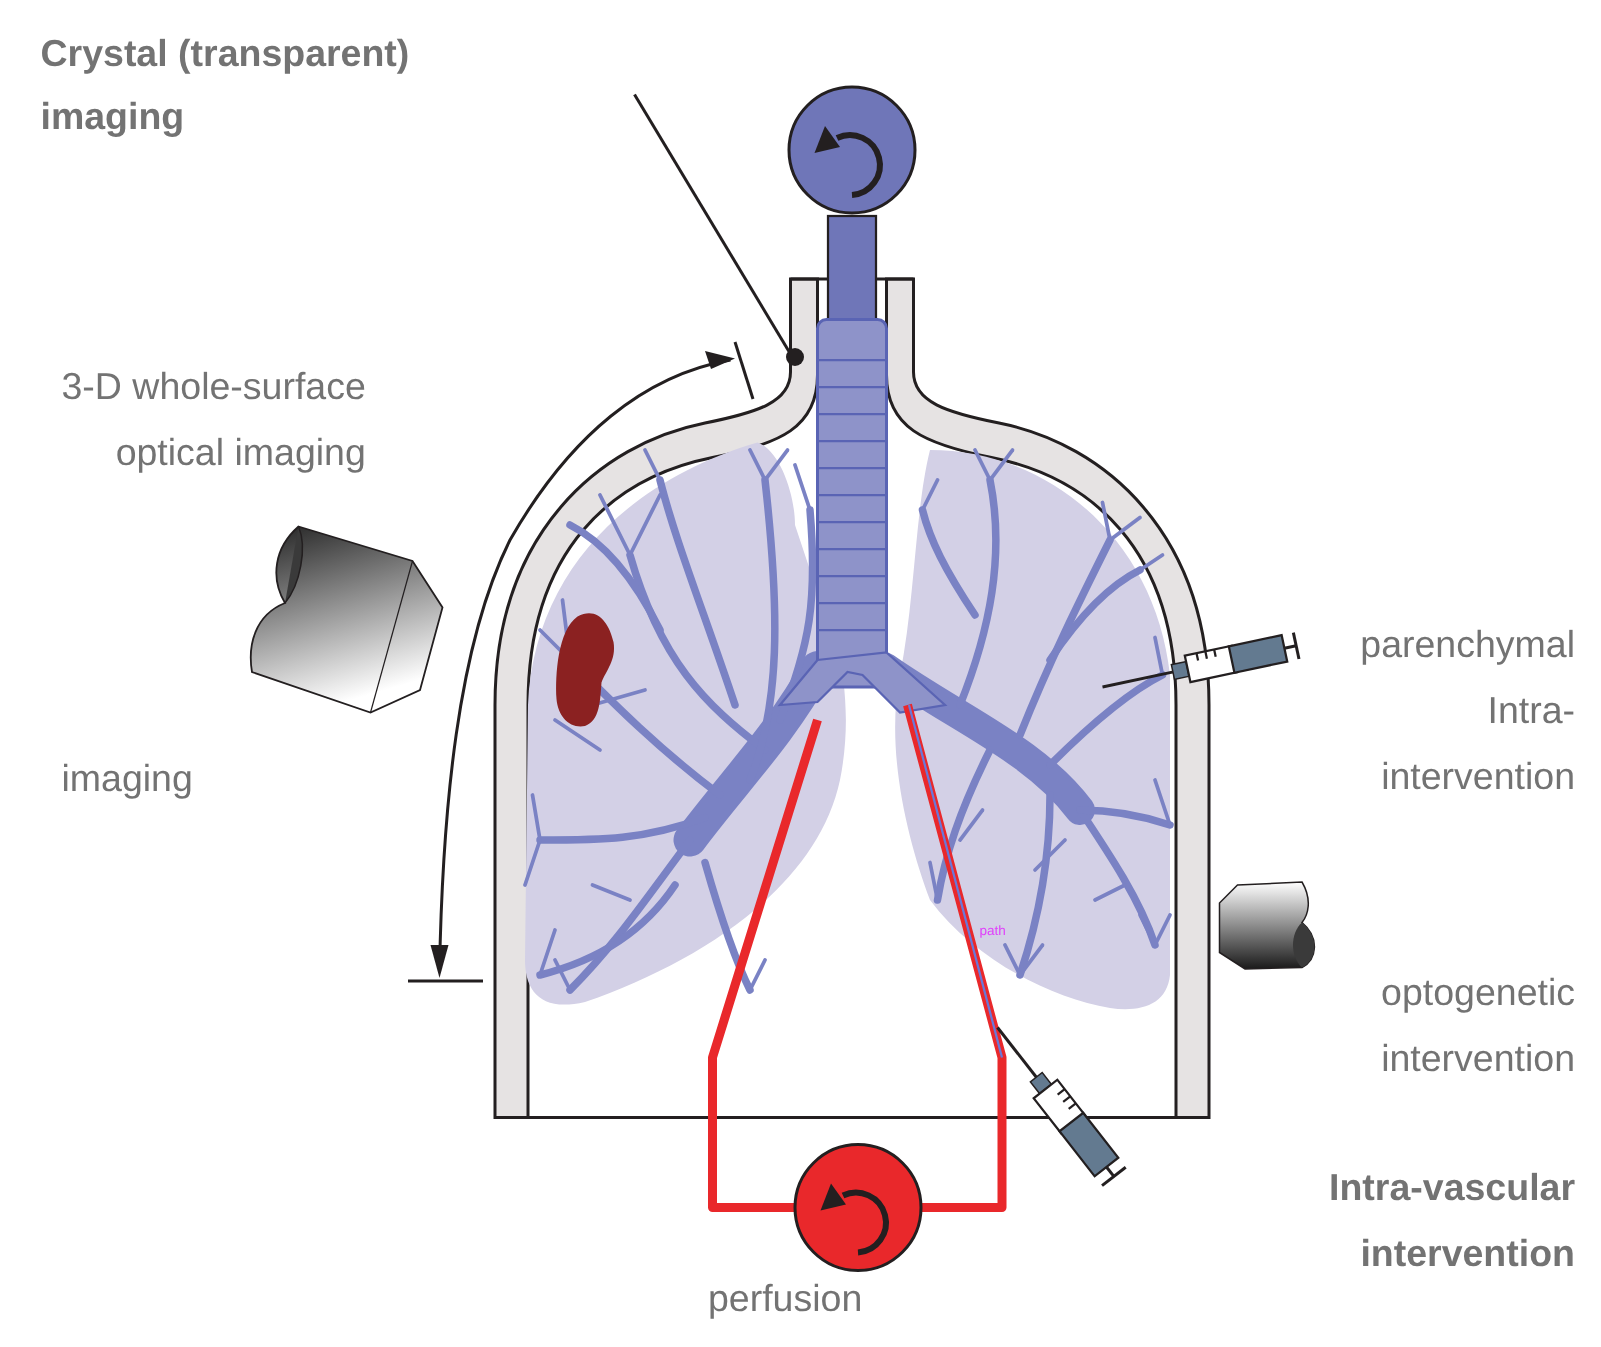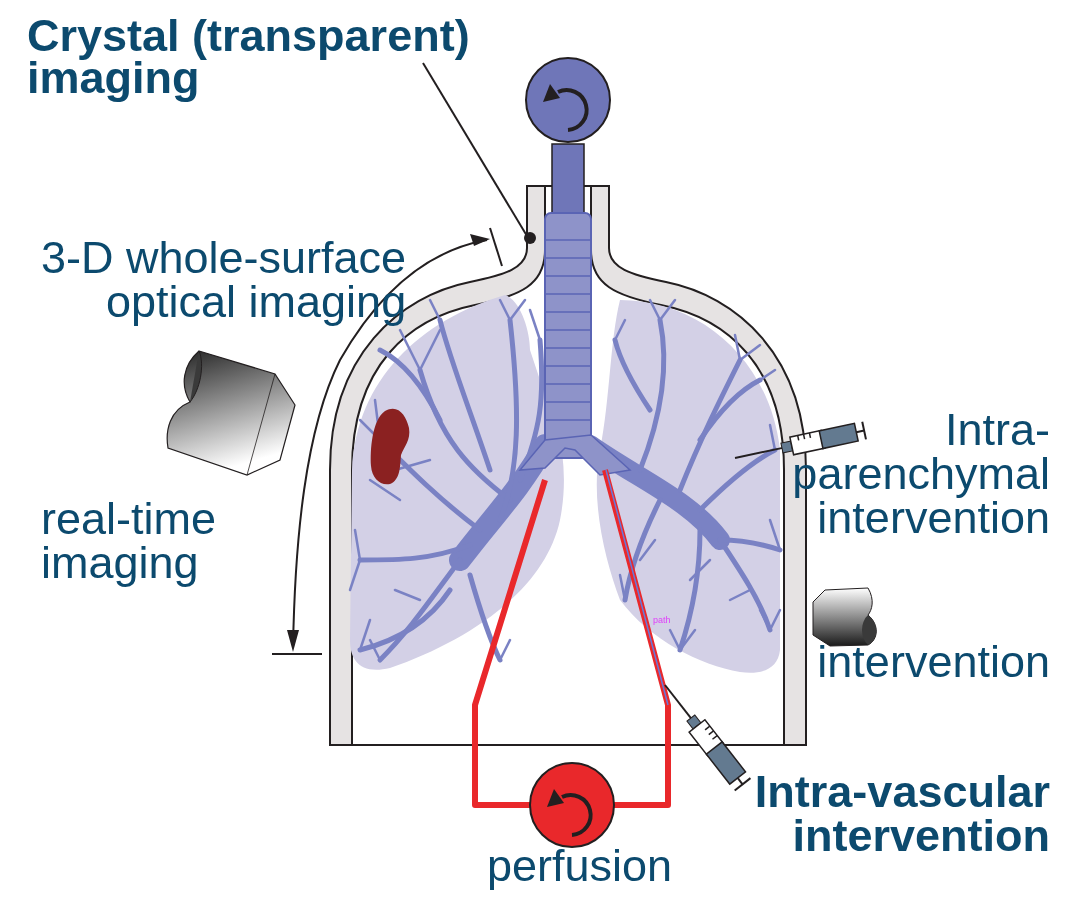--- a/index.html
+++ b/index.html
@@ -1,23 +1,23 @@
 <!DOCTYPE html>
 <html><head>
 <meta charset="utf-8">
 <style>
   html, body { margin: 0; padding: 0; background: #ffffff; }
   body { width: 1067px; height: 898px; position: relative; overflow: hidden;
          font-family: "Liberation Sans", sans-serif; color: #231f20; }
   svg.diagram { position: absolute; left: 0; top: 0; }
-  .lbl { position: absolute; font-size: 45px; line-height: 44px; color: #0c4a6e; white-space: nowrap; }
+  .lbl { position: absolute; font-size: 25px; line-height: 44px; color: #737373; white-space: nowrap; }
   .lbl span { display: block; }
   .bold { font-weight: bold; }
   .right { text-align: right; }
-  .center { text-align: right; }
+  .center { text-align: left; }
   .tiny { font-size: 9px; fill: #e040fb; font-family: "Liberation Sans", sans-serif; }
 </style>
 </head>
 <body>
 
 <svg class="diagram" width="1067" height="898" viewBox="0 0 1067 898" xmlns="http://www.w3.org/2000/svg">
   <defs>
     <linearGradient id="objGrad" x1="0" y1="0" x2="0.3" y2="1">
       <stop offset="0" stop-color="#1f1f1f"></stop>
       <stop offset="1" stop-color="#ffffff"></stop>
@@ -198,31 +198,31 @@
   <span>Crystal (transparent)</span>
   <span>imaging</span>
 </div>
 
 <div class="lbl" style="left:41px; top:236px;text-align:right;">
   <span>3-D whole-surface</span>
   <span>optical imaging</span>
 </div>
 
 <div class="lbl" style="left:41px; top:497px;">
-  <span>real-time</span>
   <span>imaging</span>
 </div>
 
 <div class="lbl right" style="right:17px; top:408px;">
+  <span>parenchymal</span>
   <span>Intra-</span>
-  <span>parenchymal</span>
   <span>intervention</span>
 </div>
 
 <div class="lbl right" style="right:17px; top:640px;">
+  <span>optogenetic</span>
   <span>intervention</span>
 </div>
 
 <div class="lbl right" style="right:17px; top:770px;font-weight:bold;">
   <span>Intra-vascular</span>
   <span>intervention</span>
 </div>
 
 <div class="lbl center" style="left:472px; top:844px; width:200px;">
   <span>perfusion</span>

